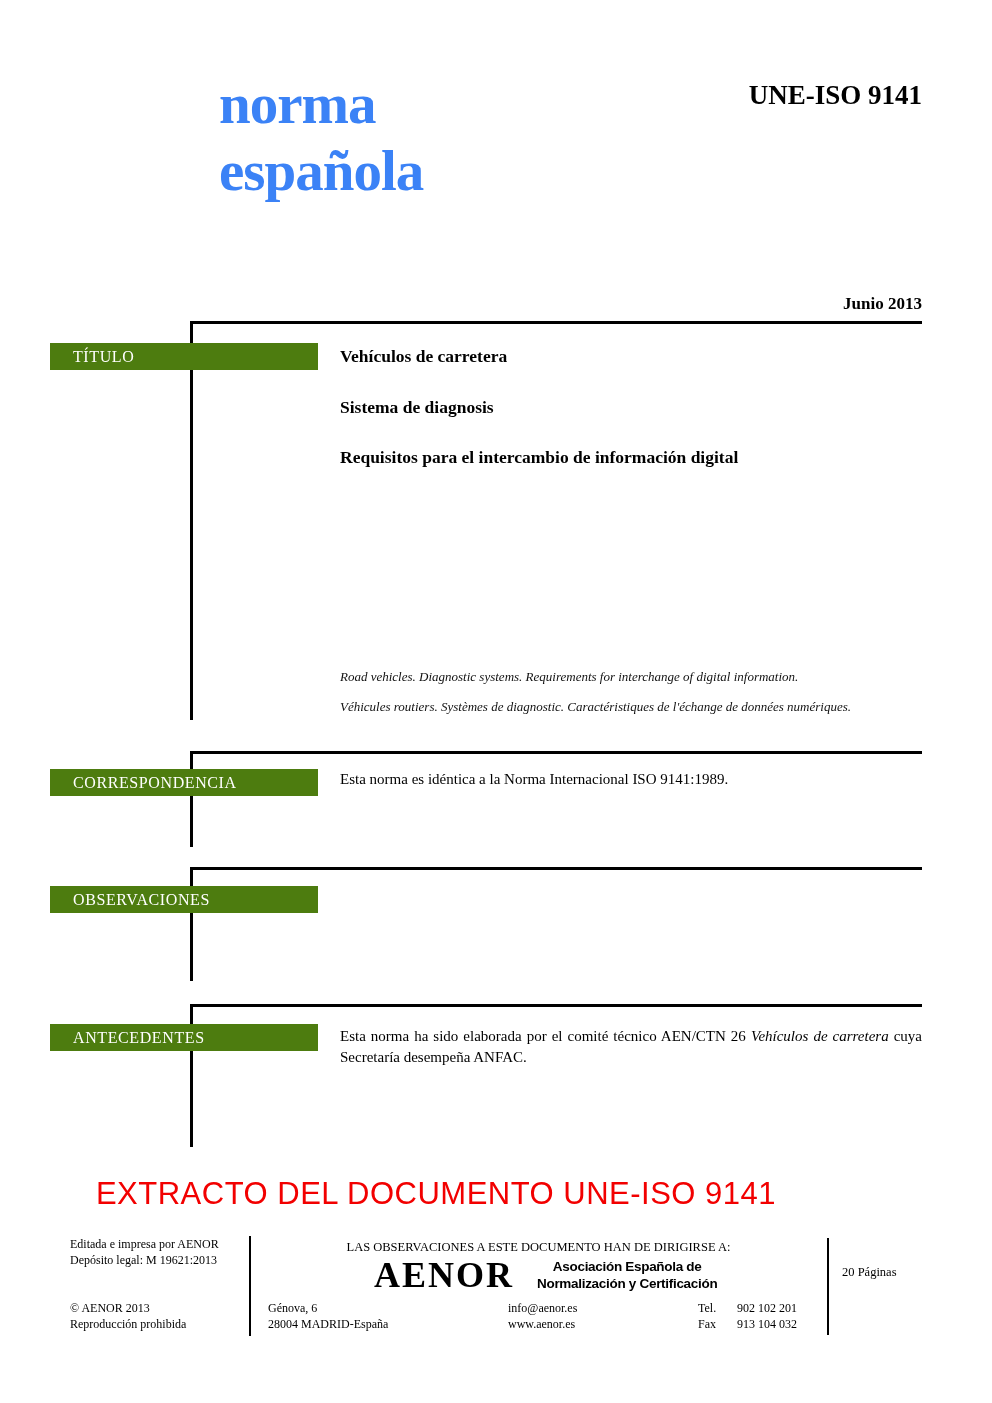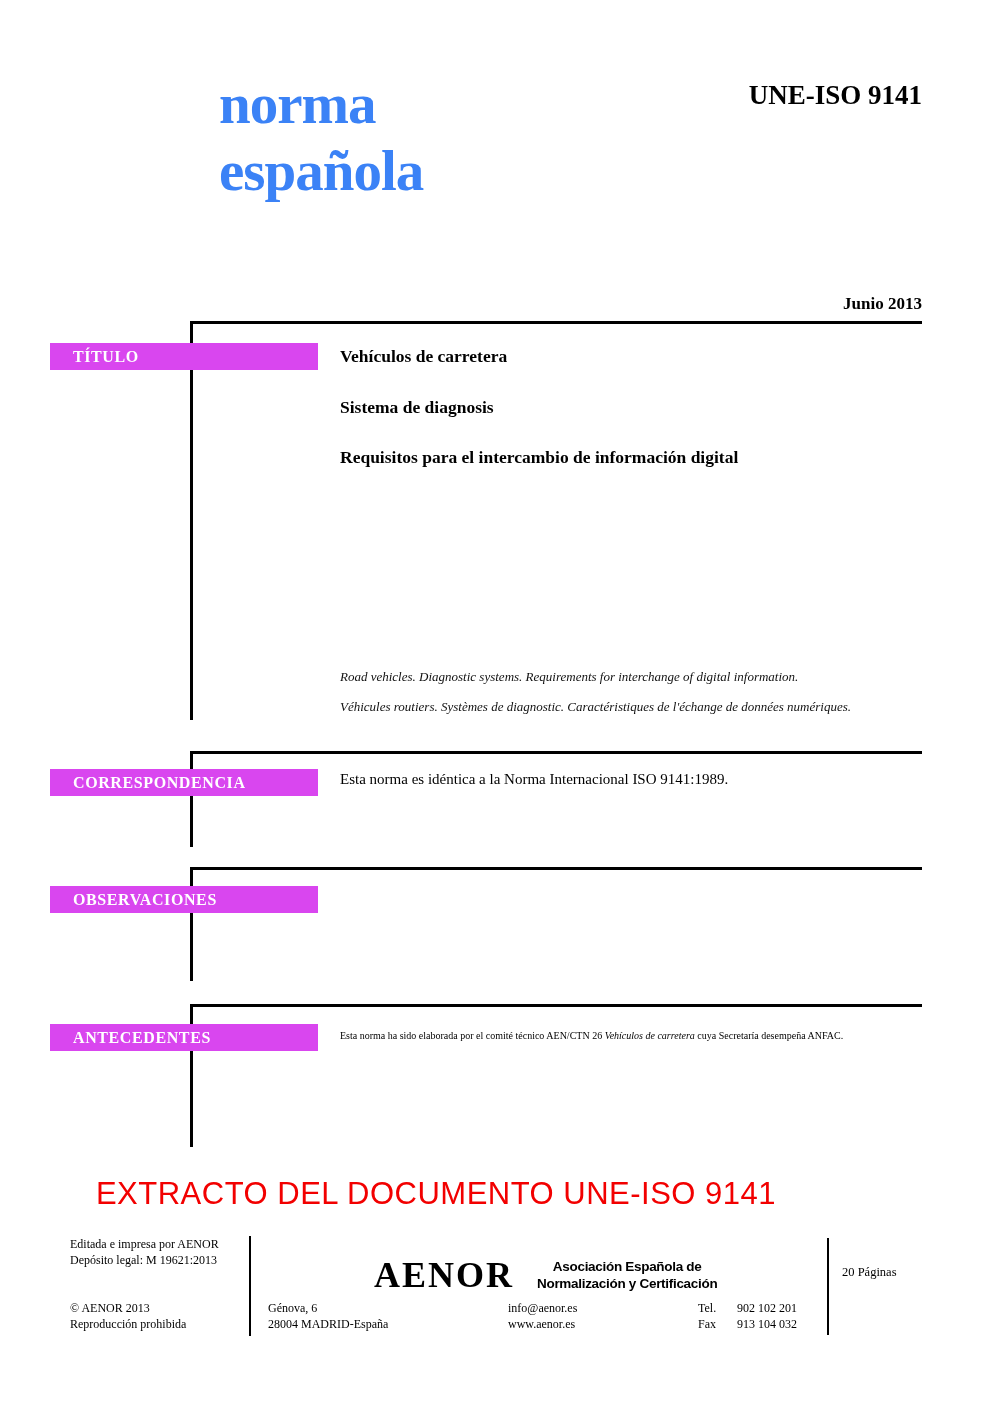--- a/index.html
+++ b/index.html
@@ -26,36 +26,36 @@
   .hrule { left:190px; width:732px; height:3px; background:#000; }
   .r1 { top:321px; } .r2 { top:751px; } .r3 { top:867px; } .r4 { top:1004px; }
   .vline { left:190px; width:3px; background:#000; }
   .v1 { top:321px; height:399px; }
   .v2 { top:751px; height:96px; }
   .v3 { top:867px; height:114px; }
   .v4 { top:1004px; height:143px; }
 
   
   .bar {
-    left:50px; width:268px; height:27px; background:#d946ef; color:#fff;
+    left:50px; width:268px; height:27px; background:#4d7c0f; color:#fff;
     display:flex; align-items:center; padding-left:23px;
-    font-weight:bold; font-size:16px; letter-spacing:0.6px;
+    font-weight:normal; font-size:16px; letter-spacing:0.6px;
   }
   .b1 { top:343px; } .b2 { top:769px; } .b3 { top:886px; } .b4 { top:1024px; }
 
   
   .title-line { left:340px; font-weight:bold; font-size:17.5px; }
   .t1 { top:346px; } .t2 { top:397px; } .t3 { top:447px; }
   .trans { left:340px; font-style:italic; font-size:13px; color:#111; }
   .e1 { top:669px; } .e2 { top:699px; }
 
   .corr-text { left:340px; top:771px; font-size:15px; }
   .ant-text {
     left:340px; top:1026px; width:582px;
-    font-size:10px; line-height:20.5px;
+    font-size:15px; line-height:20.5px;
     text-align:justify; text-align-last:left;
   }
 
   .extract {
     left:0; top:1176px; width:872px; text-align:center;
     font-family:"Liberation Sans", sans-serif;
     font-size:31px; font-weight:400; letter-spacing:0.5px;
     color:#f20000;
   }
 
@@ -130,20 +130,21 @@
   <div class="abs foot f-edit">
     <div>Editada e impresa por AENOR</div>
     <div>Depósito legal: M 19621:2013</div>
   </div>
   <div class="abs foot f-copy">
     <div>© AENOR 2013</div>
     <div>Reproducción prohibida</div>
   </div>
   <div class="abs f-div f-div1"></div>
 
+  <div class="abs f-notice">LAS OBSERVACIONES A ESTE DOCUMENTO HAN DE DIRIGIRSE A:</div>
   <div class="abs f-logo">AENOR</div>
   <div class="abs f-tag">
     <div>Asociación Española de</div>
     <div>Normalización y Certificación</div>
   </div>
 
   <div class="abs foot f-addr">
     <div>Génova, 6</div>
     <div>28004 MADRID-España</div>
   </div>

